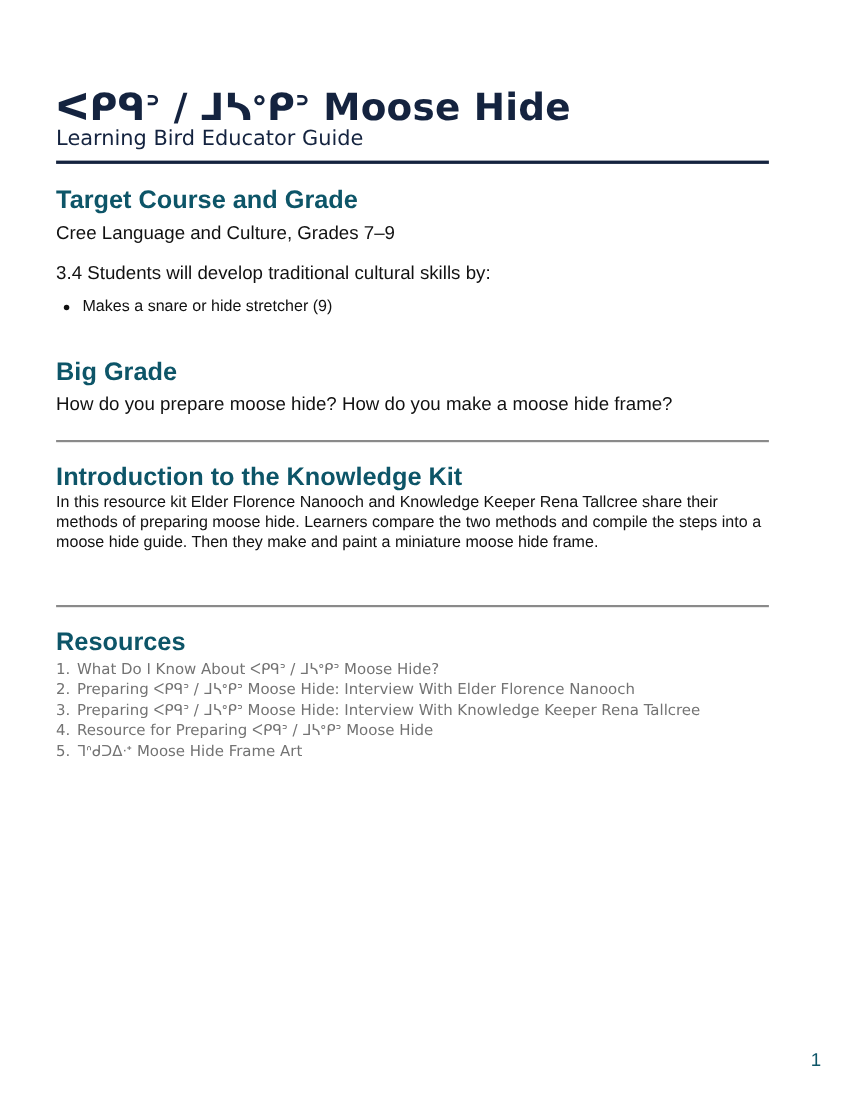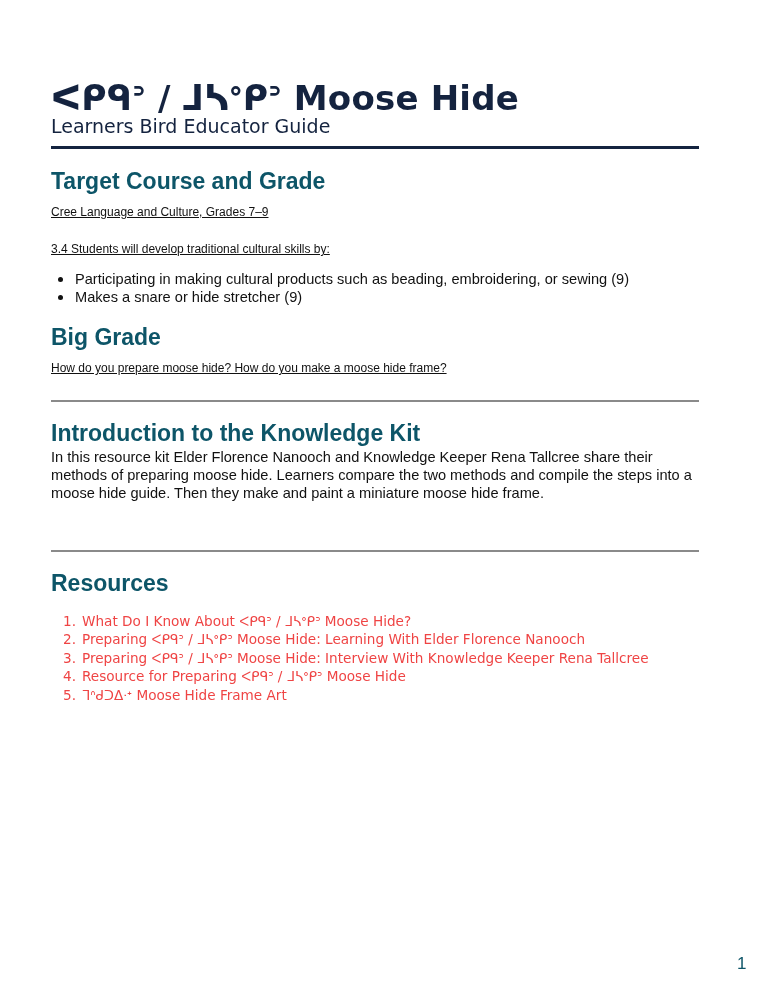--- a/index.html
+++ b/index.html
@@ -7,50 +7,49 @@
            font-family: "DejaVu Sans", sans-serif; color: #1a1a1a; }
     .page { position: absolute; left: 51px; top: 0; width: 648px; }
     .title { position: absolute; left: 0; top: 76px; white-space: nowrap;
              font-family: "DejaVu Sans", sans-serif; font-weight: bold; font-size: 34px;
              color: #14233f; letter-spacing: 0.2px; line-height: 44px; }
     .subtitle { position: absolute; left: 0; top: 113px; font-size: 19px; color: #14233f;
                 line-height: 26px; white-space: nowrap; }
     .rule-main { position: absolute; left: 0; top: 146px; width: 648px; height: 3px; background: #14233f; }
     .h2 { position: absolute; left: 0; font-family: "Liberation Sans", sans-serif; font-weight: bold;
           font-size: 23px; color: #0d5568; line-height: 22px; white-space: nowrap; }
-    .p { position: absolute; left: 0; font-family: "Liberation Sans", sans-serif; font-size: 12px;
-         color: #111; line-height: 18px; white-space: nowrap; text-decoration: underline; }
+    .p { position: absolute; left: 0; font-family: "Liberation Sans", sans-serif; font-size: 17px;
+         color: #111; line-height: 18px; white-space: nowrap; }
     .para { position: absolute; left: 0; width: 660px; font-family: "Liberation Sans", sans-serif;
             font-size: 14.6px; color: #111; line-height: 18.2px; }
     ul.bullets { position: absolute; left: 0; margin: 0; padding: 0; list-style: none;
                  font-family: "Liberation Sans", sans-serif; font-size: 14.6px; line-height: 18px; color: #111; }
     ul.bullets li { position: relative; padding-left: 24px; white-space: nowrap; }
     ul.bullets li .dot { position: absolute; left: 7px; top: 7px; width: 5px; height: 5px; border-radius: 50%; background: #111; }
     .rule-gray { position: absolute; left: 0; width: 648px; height: 2px; background: #8a8a8a; }
-    ol.resources { position: absolute; left: 0; top: 600px; margin: 12px; padding: 0; list-style: none;
-                   font-family: "DejaVu Sans", sans-serif; font-size: 13.6px; line-height: 18.4px; color: #ef4444; }
+    ol.resources { position: absolute; left: 0; top: 600px; margin: 0; padding: 0; list-style: none;
+                   font-family: "DejaVu Sans", sans-serif; font-size: 13.6px; line-height: 18.4px; color: #737373; }
     ol.resources li { white-space: nowrap; }
     ol.resources li .num { display: inline-block; width: 19px; }
     .page-num { position: absolute; left: 737px; top: 954px; font-family: "Liberation Sans", sans-serif;
                 font-size: 17px; color: #0d5568; }
   </style>
 </head>
 <body>
 
 <div class="page">
   <div class="title">ᐸᑭᑫᐣ / ᒧᓴᐤᑭᐣ Moose Hide</div>
-  <div class="subtitle">Learners Bird Educator Guide</div>
+  <div class="subtitle">Learning Bird Educator Guide</div>
   <div class="rule-main"></div>
 
   <section>
     <div class="h2" style="top:170px;">Target Course and Grade</div>
     <div class="p" style="top:203px;">Cree Language and Culture, Grades 7–9</div>
     <div class="p" style="top:240px;">3.4 Students will develop traditional cultural skills by:</div>
     <ul class="bullets" style="top:270px;">
-      <li><span class="dot"></span><span>Participating in making cultural products such as beading, embroidering, or sewing (9)</span></li>
       <li><span class="dot"></span><span>Makes a snare or hide stretcher (9)</span></li>
     </ul>
   </section>
 
   <section>
     <div class="h2" style="top:326px;">Big Grade</div>
     <div class="p" style="top:359px;">How do you prepare moose hide? How do you make a moose hide frame?</div>
   </section>
 
   <div class="rule-gray" style="top:400px;"></div>
@@ -59,21 +58,21 @@
     <div class="h2" style="top:422px;">Introduction to the Knowledge Kit</div>
     <div class="para" style="top:448px;">In this resource kit Elder Florence Nanooch and Knowledge Keeper Rena Tallcree share their methods of preparing moose hide. Learners compare the two methods and compile the steps into a moose hide guide. Then they make and paint a miniature moose hide frame.</div>
   </section>
 
   <div class="rule-gray" style="top:550px;"></div>
 
   <section>
     <div class="h2" style="top:572px;">Resources</div>
     <ol class="resources">
       <li><span class="num">1.</span><span>What Do I Know About ᐸᑭᑫᐣ / ᒧᓴᐤᑭᐣ  Moose Hide?</span></li>
-      <li><span class="num">2.</span><span>Preparing ᐸᑭᑫᐣ / ᒧᓴᐤᑭᐣ Moose Hide: Learning With Elder Florence Nanooch</span></li>
+      <li><span class="num">2.</span><span>Preparing ᐸᑭᑫᐣ / ᒧᓴᐤᑭᐣ Moose Hide: Interview With Elder Florence Nanooch</span></li>
       <li><span class="num">3.</span><span>Preparing ᐸᑭᑫᐣ / ᒧᓴᐤᑭᐣ Moose Hide: Interview With Knowledge Keeper Rena Tallcree</span></li>
       <li><span class="num">4.</span><span>Resource for Preparing ᐸᑭᑫᐣ / ᒧᓴᐤᑭᐣ Moose Hide</span></li>
       <li><span class="num">5.</span><span>ᒣᐢᑯᑐᐃᐧᐩ Moose Hide Frame Art</span></li>
     </ol>
   </section>
 </div>
 
 <div class="page-num">1</div>
 
 </body></html>

